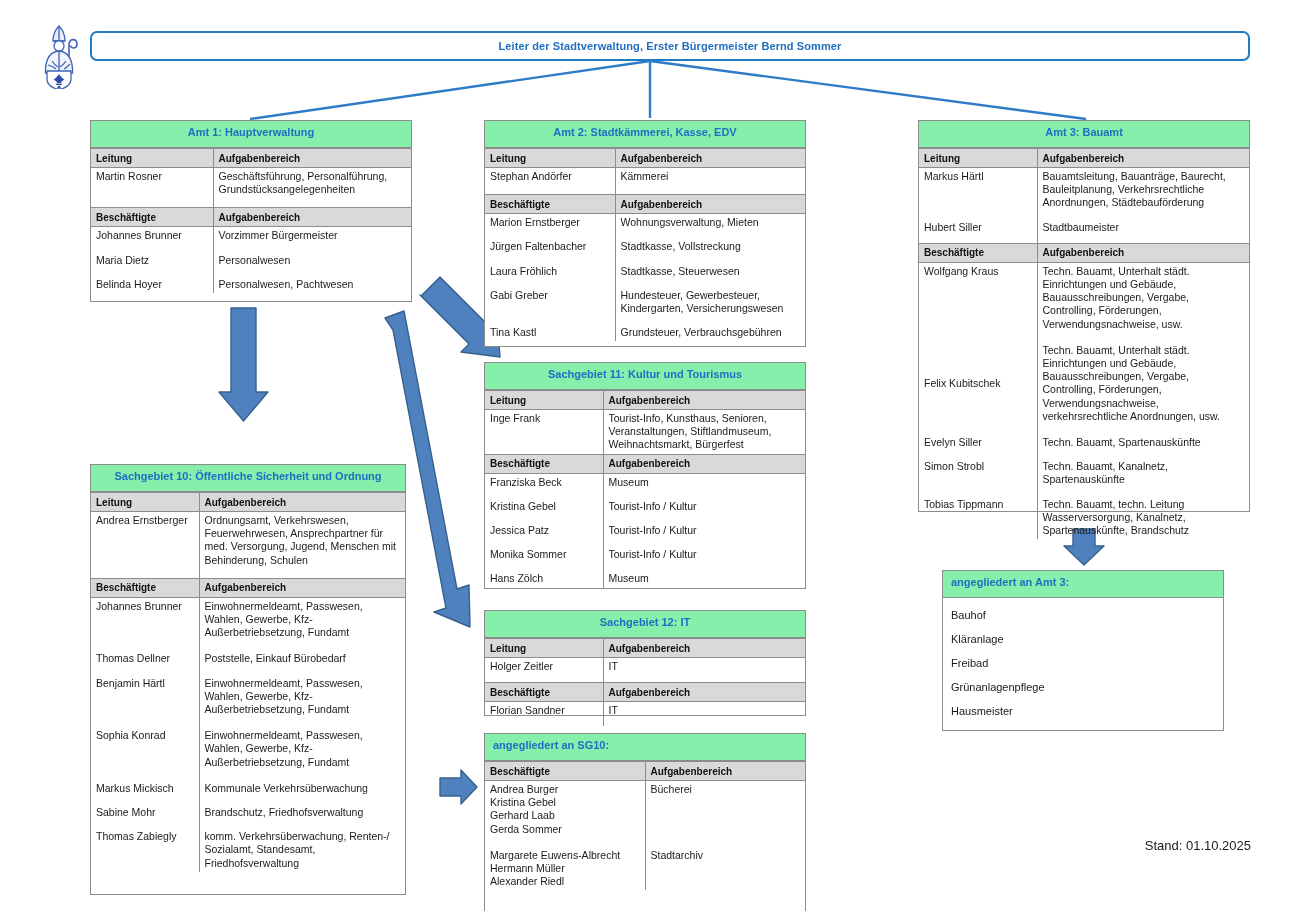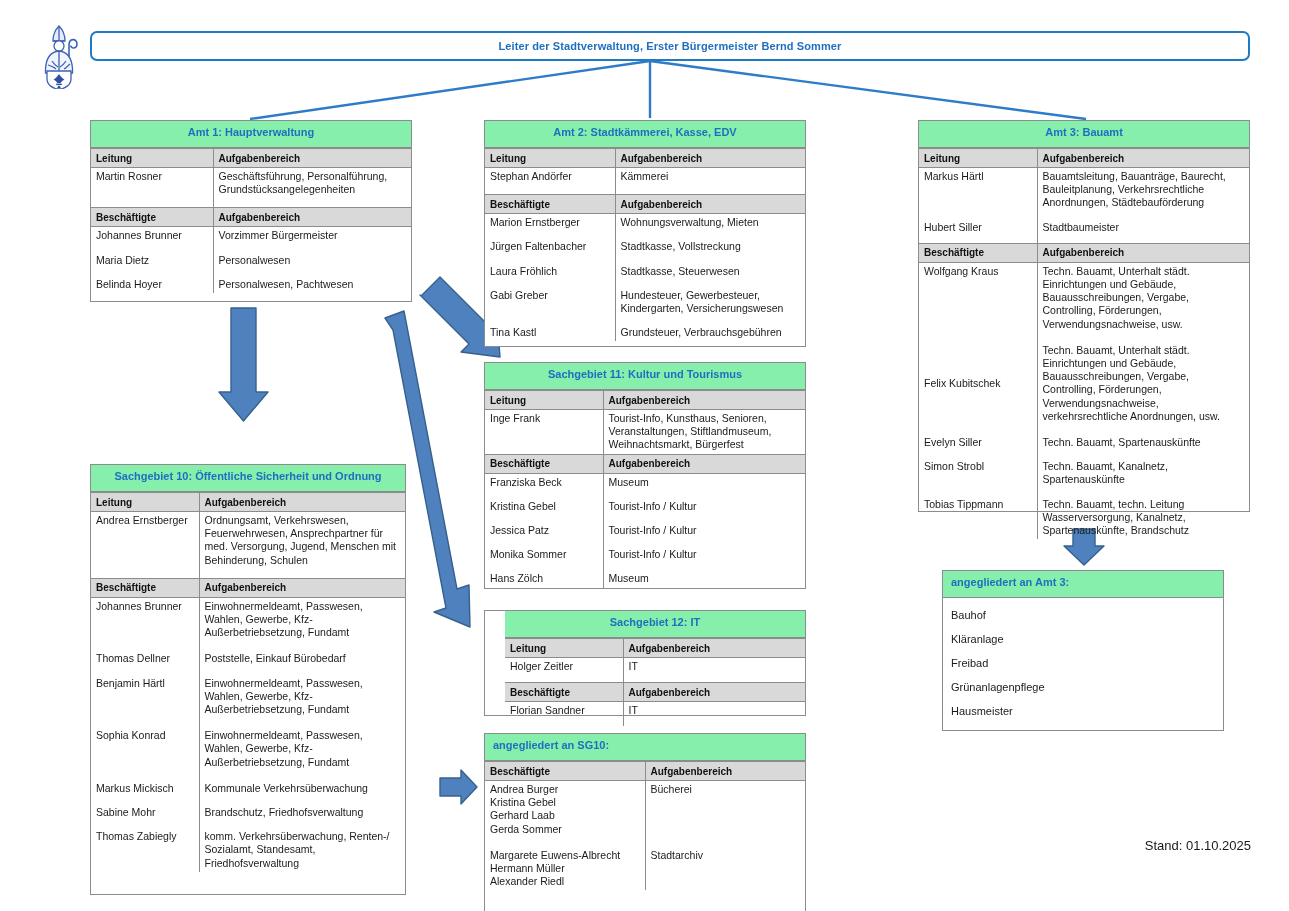--- a/index.html
+++ b/index.html
@@ -473,21 +473,21 @@
             <td class="c2"></td>
           </tr>
       <tr>
         <td>Hans Zölch</td>
         <td class="c2">Museum</td>
       </tr>
     </tbody>
       </table>
   </div>
 
-  <div class="card" style="left:484px;top:610px;width:322px;height:106px;padding-left:20px;">
+  <div class="card" style="left:484px;top:610px;width:322px;height:106px;">
     <div class="card-title">Sachgebiet 12: IT</div>
     <table class="tbl">
       <colgroup>
           <col style="width:118px">
           <col>
         </colgroup>
       <tbody>
           <tr>
         <th>Leitung</th>
         <th class="sep">Aufgabenbereich</th>

